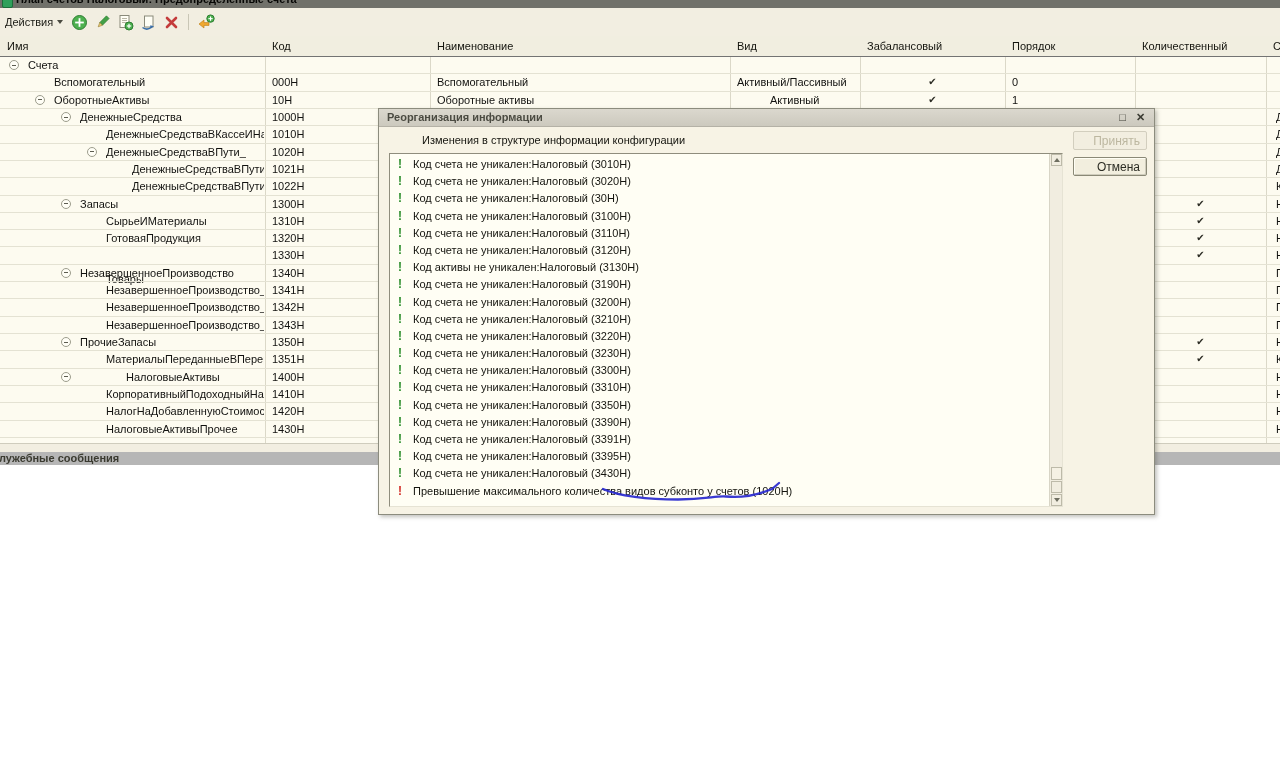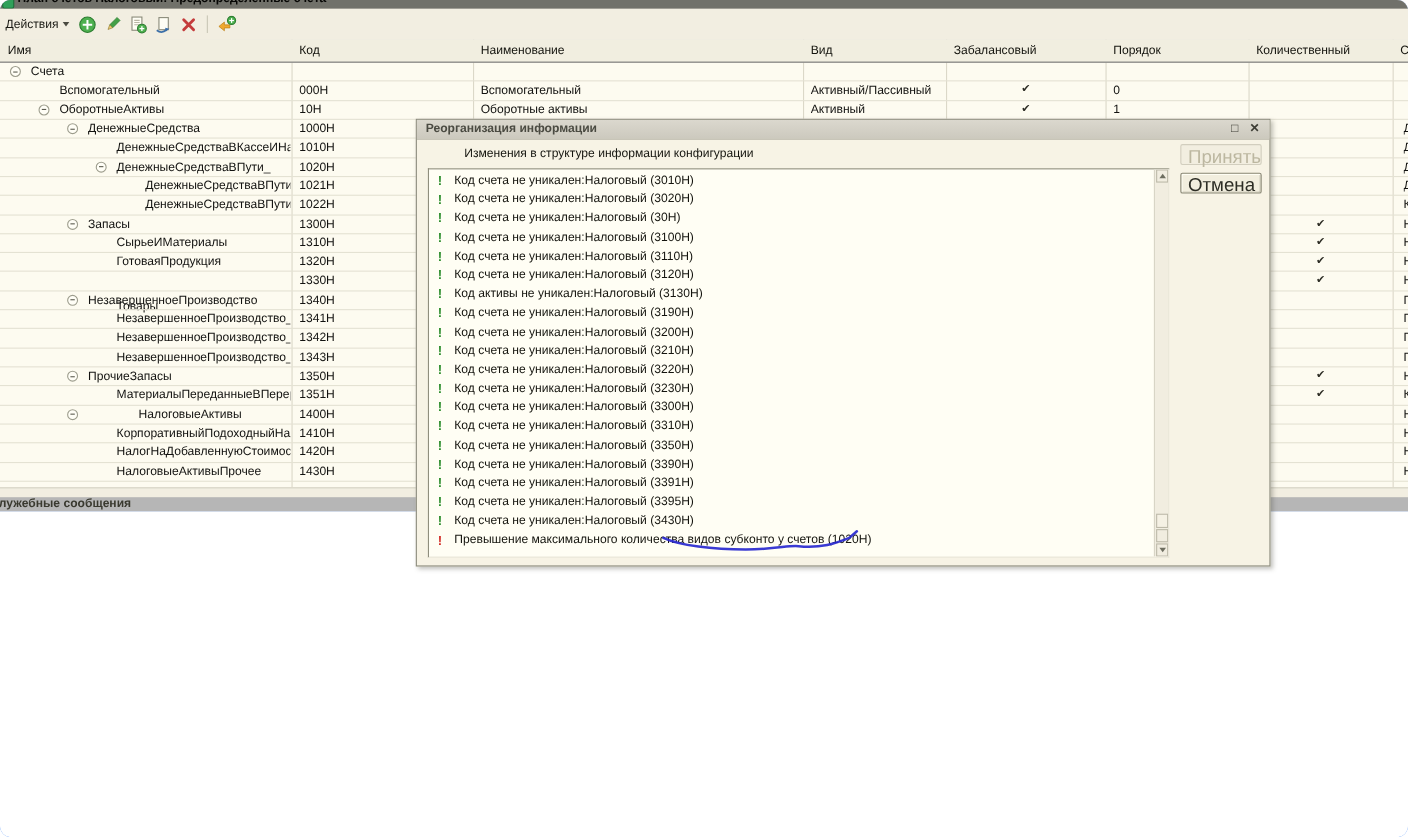--- a/index.html
+++ b/index.html
@@ -1,18 +1,18 @@
 <!DOCTYPE html>
 <html><head>
 <meta charset="utf-8">
 <style>
   html,body{margin:0;padding:0;background:#fff;}
   #stage{position:relative;width:1280px;height:761px;overflow:hidden;
          font-family:"Liberation Sans",sans-serif;font-size:11px;color:#1a1a14;
-         background:#3b82f6;border-radius:10px;}
+         background:#ef4444;}
   
   .win-bg{position:absolute;left:0;top:0;width:1280px;height:465px;background:#f2eee1;}
   
   .mdi-bar{position:absolute;left:0;top:0;width:1280px;height:8px;background:#71716a;overflow:hidden;}
   .mdi-ico{position:absolute;left:2px;top:-3px;width:9px;height:9px;background:#2fa05a;border:1px solid #1c6e3a;border-radius:2px;}
   .mdi-title{position:absolute;left:16px;top:-7px;font-weight:bold;color:#060604;white-space:nowrap;}
   
   .toolbar{position:absolute;left:0;top:8px;width:1280px;height:28px;background:#f2eee1;
            border-bottom:1px solid #d9d6c7;display:flex;align-items:center;}
   .actions-btn{display:flex;align-items:center;gap:4px;padding:2px 4px 2px 5px;cursor:default;}
@@ -57,21 +57,21 @@
   .msg-txt{position:absolute;left:23px;top:0;color:#14140e;}
   
   .sbar{position:absolute;right:0;top:0;width:13px;height:100%;background:#f1ede0;border-left:1px solid #d8d5c6;box-sizing:border-box;}
   .sb-btn{position:absolute;left:1px;width:11px;height:12px;background:#f1ede0;border:1px solid #bdbaa9;
           box-sizing:border-box;display:flex;align-items:center;justify-content:center;}
   .tri-up{width:0;height:0;border-left:3px solid transparent;border-right:3px solid transparent;border-bottom:4px solid #6e6e60;}
   .tri-dn{width:0;height:0;border-left:3px solid transparent;border-right:3px solid transparent;border-top:4px solid #6e6e60;}
   .sb-thumb{position:absolute;left:1px;width:11px;height:13px;background:#f5f1e4;border:1px solid #bdbaa9;box-sizing:border-box;}
   
   .btn{position:absolute;left:694px;width:74px;height:19px;font-family:"Liberation Sans",sans-serif;
-       font-size:17px;text-align:right;border-radius:2px;box-sizing:border-box;}
+       font-size:12px;text-align:right;border-radius:2px;box-sizing:border-box;}
   .btn-accept{top:22px;background:#f2eee0;border:1px solid #d2cebe;color:#bcb7a0;}
   .btn-cancel{top:48px;background:#f2eede;border:1px solid #8a8876;color:#2c2c24;
        box-shadow:inset 1px 1px 0 #fffef4, inset -1px -1px 0 #cfccbc;}
   
   .pen{position:absolute;left:598px;top:481px;z-index:20;pointer-events:none;}
 </style>
 </head>
 <body>
 
 <div id="stage">
@@ -175,21 +175,21 @@
         <div class="cell chk" style="left: 860px; width: 145px; text-align: center;">✔</div>
         <div class="cell" style="left: 1012px; width: 123px;">0</div>
       </div>
       <div class="t-row">
         <div class="cell" style="left: 0px; width: 264px;">
           <span class="tree-ico" style="left: 35px;"></span>
           <span style="position: absolute; left: 54px;">ОборотныеАктивы</span>
         </div>
         <div class="cell" style="left: 272px; width: 158px;">10Н</div>
         <div class="cell" style="left: 437px; width: 293px;">Оборотные активы</div>
-        <div class="cell" style="left: 737px; width: 123px;">Активный</div>
+        <div class="cell" style="left: 770px; width: 123px;">Активный</div>
         <div class="cell chk" style="left: 860px; width: 145px; text-align: center;">✔</div>
         <div class="cell" style="left: 1012px; width: 123px;">1</div>
       </div>
       <div class="t-row">
         <div class="cell" style="left: 0px; width: 264px;">
           <span class="tree-ico" style="left: 61px;"></span>
           <span style="position: absolute; left: 80px;">ДенежныеСредства</span>
         </div>
         <div class="cell" style="left: 272px; width: 158px;">1000Н</div>
         <div class="cell" style="left: 1276px; width: 4px;">Д</div>

